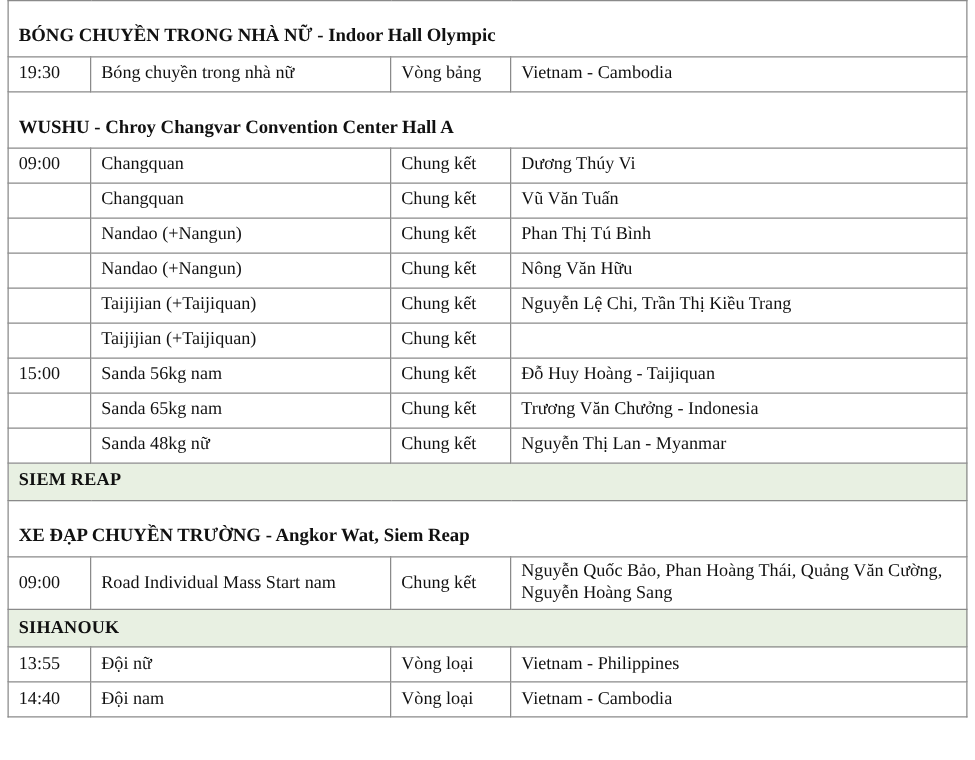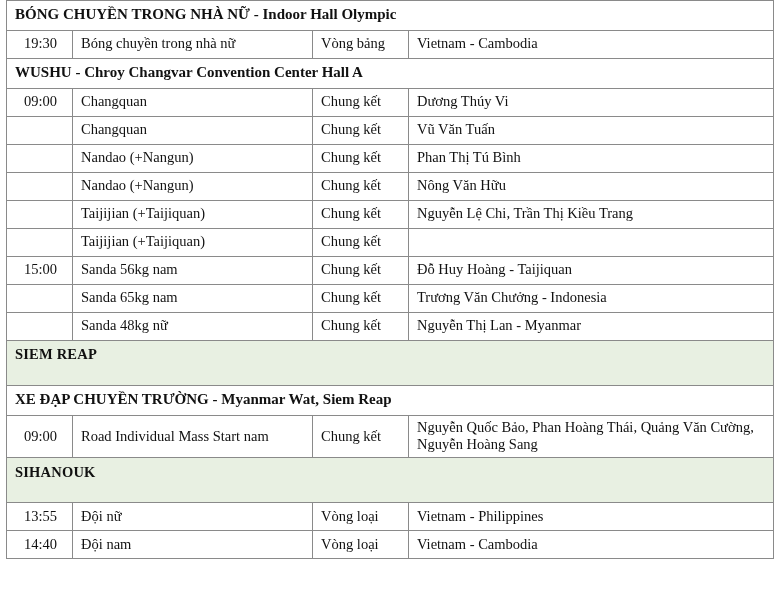--- a/index.html
+++ b/index.html
@@ -33,47 +33,47 @@
     vertical-align: middle;
     height: 20px;
   }
   
   col.c-time  { width: 66px; }
   col.c-event { width: 240px; }
   col.c-round { width: 96px; }
   col.c-teams { width: auto; }
 
   td.time {
-    text-align: center;
+    text-align: left;
     white-space: nowrap;
   }
   td.event { }
   td.round { }
   td.teams { }
 
   
   tr.header-row td {
     font-weight: bold;
     font-size: 15px;
-    padding-top: 4px;
+    padding-top: 19px;
     padding-bottom: 5px;
   }
   .hdr-main {
     font-weight: bold;
   }
   .hdr-sub {
     font-weight: bold;
   }
   tr.venue-row td {
     background: #e8f0e2;
     font-weight: bold;
     font-size: 14.5px;
     letter-spacing: 0.2px;
     padding-top: 4px;
-    padding-bottom: 20px;
+    padding-bottom: 5px;
   }
   td.tall { height: 34px; }
 </style>
 </head>
 <body>
 
 <div class="sheet">
   <table class="schedule">
     <colgroup>
       <col class="c-time">
@@ -145,21 +145,21 @@
         <tr>
           <td class="time"></td>
           <td class="event">Sanda 48kg nữ</td>
           <td class="round">Chung kết</td>
           <td class="teams">Nguyễn Thị Lan - Myanmar</td>
         </tr>
         <tr class="venue-row">
           <td colspan="4">SIEM REAP</td>
         </tr>
         <tr class="header-row">
-          <td colspan="4"><span class="hdr-main">XE ĐẠP CHUYỀN TRƯỜNG</span><span class="hdr-sub"> - Myanmar Wat, Siem Reap</span></td>
+          <td colspan="4"><span class="hdr-main">XE ĐẠP CHUYỀN TRƯỜNG</span><span class="hdr-sub"> - Angkor Wat, Siem Reap</span></td>
         </tr>
         <tr>
           <td class="time tall">09:00</td>
           <td class="event tall">Road Individual Mass Start nam</td>
           <td class="round tall">Chung kết</td>
           <td class="teams tall">Nguyễn Quốc Bảo, Phan Hoàng Thái, Quảng Văn Cường, Nguyễn Hoàng Sang</td>
         </tr>
         <tr class="venue-row">
           <td colspan="4">SIHANOUK</td>
         </tr>

